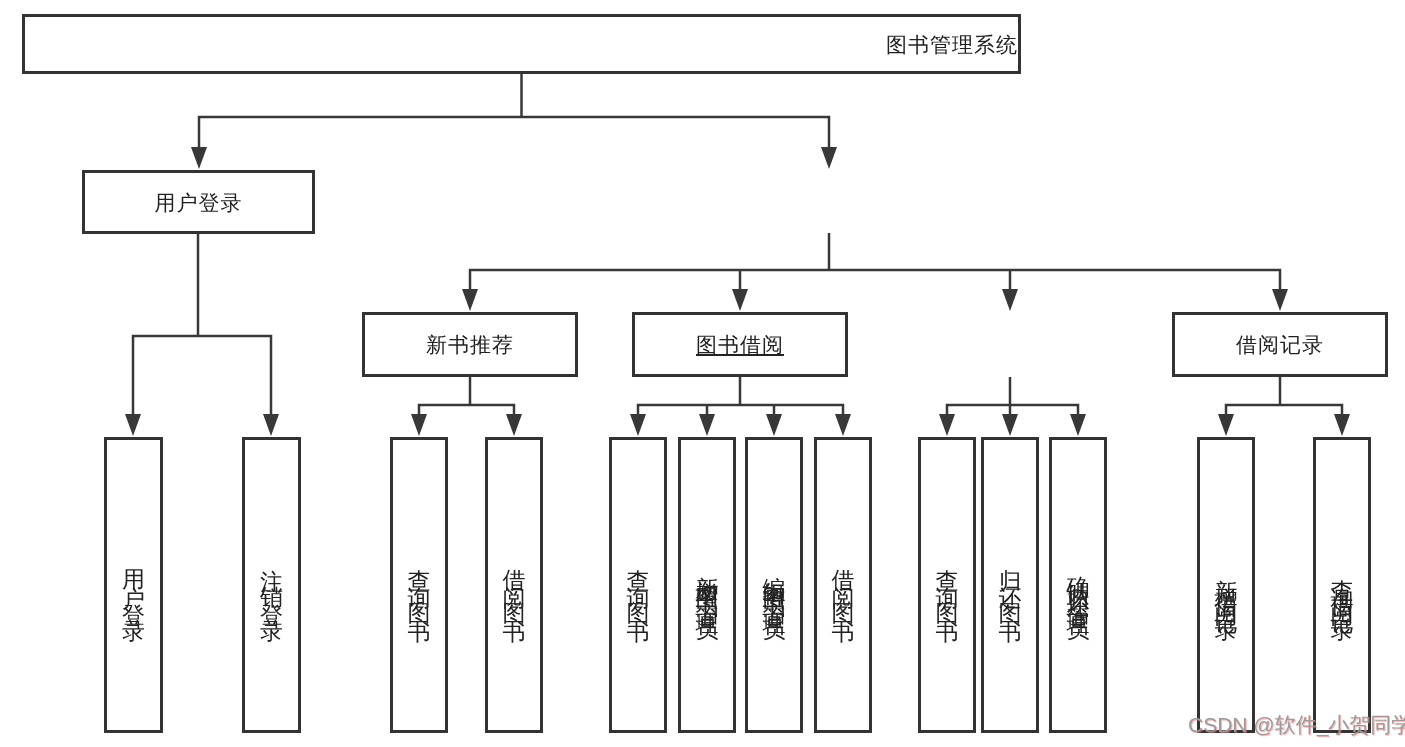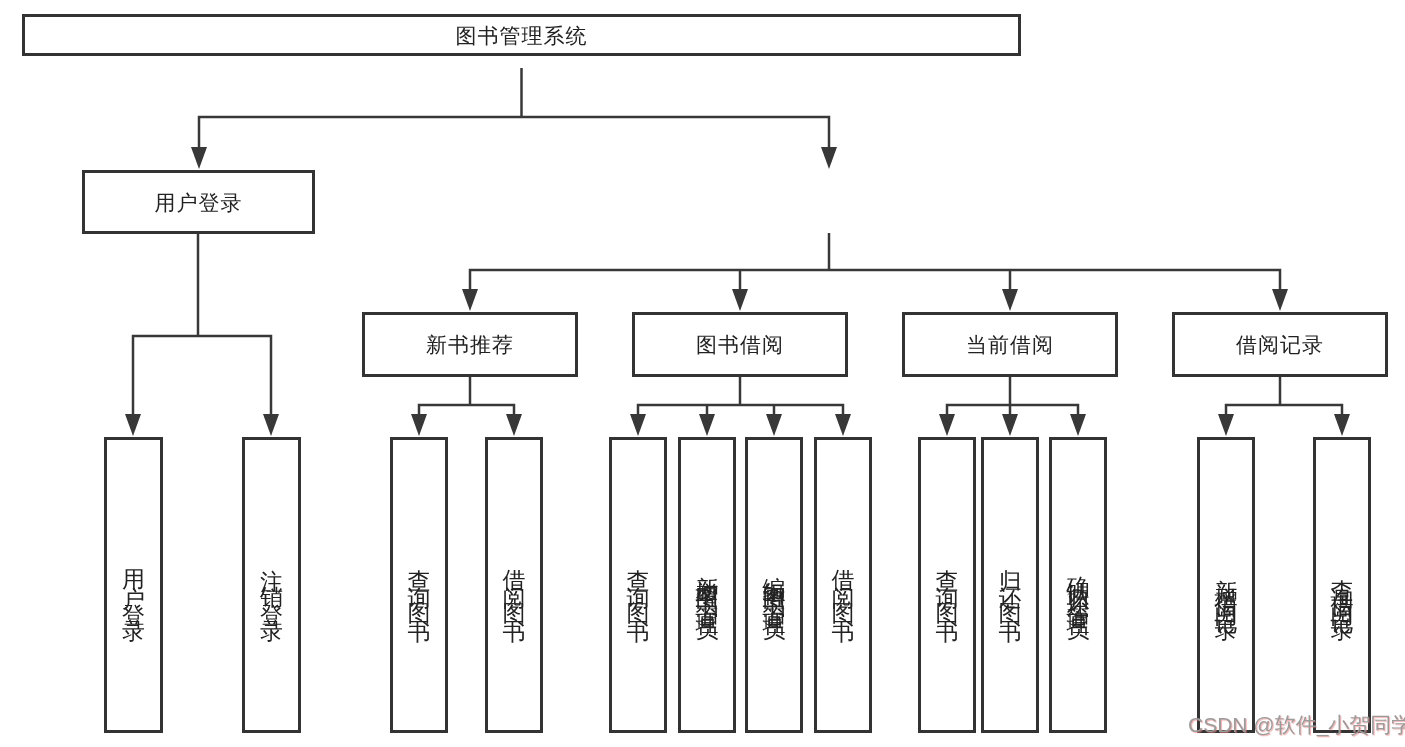--- a/index.html
+++ b/index.html
@@ -72,36 +72,33 @@
     <polygon points="939,414 955,414 947,436" fill="#383838" stroke="none"></polygon>
     <polygon points="1002,414 1018,414 1010,436" fill="#383838" stroke="none"></polygon>
     <polygon points="1070,414 1086,414 1078,436" fill="#383838" stroke="none"></polygon>
 
     <path d="M1280 377 V405"></path>
     <polyline points="1226,418 1226,405 1342,405 1342,418"></polyline>
     <polygon points="1218,414 1234,414 1226,436" fill="#383838" stroke="none"></polygon>
     <polygon points="1334,414 1350,414 1342,436" fill="#383838" stroke="none"></polygon>
   </svg>
 
-  <div class="box" style="left:22px;top:14px;width:999px;height:42px;">
+  <div class="box" style="left:22px;top:14px;width:999px;height:60px;justify-content:flex-end;">
     <span class="h-label">图书管理系统</span>
   </div>
 
   <div class="box" style="left:82px;top:170px;width:233px;height:64px;">
     <span class="h-label">用户登录</span>
   </div>
 
   <div class="box" style="left:362px;top:312px;width:216px;height:65px;">
     <span class="h-label">新书推荐</span>
   </div>
-  <div class="box" style="left:632px;top:312px;width:216px;height:65px;">
+  <div class="box" style="left:632px;top:312px;width:216px;height:65px;text-decoration:underline;">
     <span class="h-label">图书借阅</span>
-  </div>
-  <div class="box" style="left:902px;top:312px;width:216px;height:65px;">
-    <span class="h-label">当前借阅</span>
   </div>
   <div class="box" style="left:1172px;top:312px;width:216px;height:65px;">
     <span class="h-label">借阅记录</span>
   </div>
 
   <div class="box v-box v-short" style="left:104px;top:437px;width:59px;height:296px;">
     <span>用户登录</span>
   </div>
   <div class="box v-box v-short" style="left:242px;top:437px;width:59px;height:296px;">
     <span>注销登录</span>

